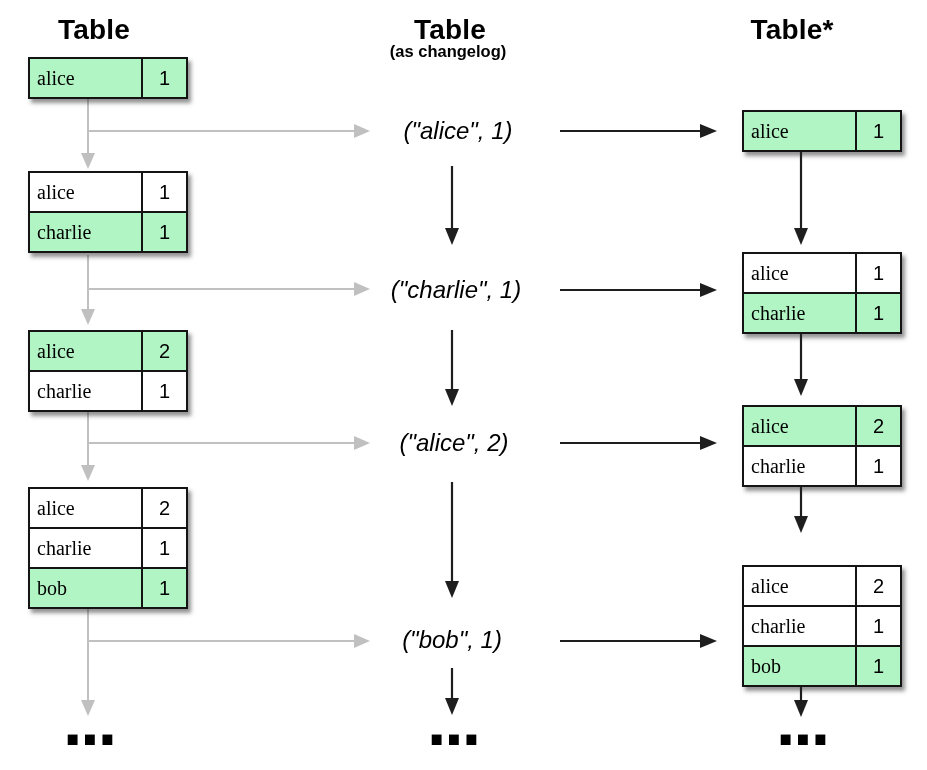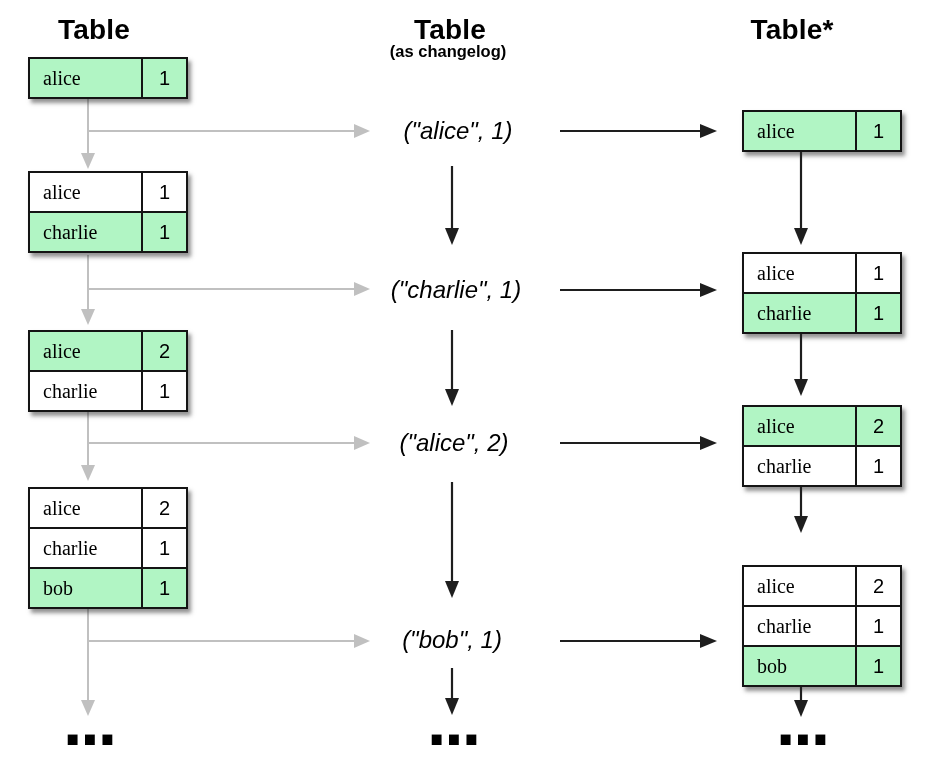--- a/index.html
+++ b/index.html
@@ -28,21 +28,21 @@
     position:absolute;width:160px;box-sizing:border-box;
     border:2px solid var(--table-border,#141414);
     background:#fff;z-index:2;
     box-shadow:3px 4px 4px rgba(40,40,40,.5);
   }
   .trow{display:flex;height:38px;background:#fff;}
   .trow + .trow{border-top:2px solid var(--table-border,#141414);text-align:center;}
   .trow.hl{background:var(--highlight-green,#b1f5c4);}
   .k{
     width:113px;box-sizing:border-box;border-right:2px solid var(--table-border,#141414);
-    display:flex;align-items:center;padding-left:13px;
+    display:flex;align-items:center;padding-left:7px;
     font-family:"Liberation Serif",serif;font-size:20px;
   }
   .v{
     flex:1;display:flex;align-items:center;justify-content:center;
     font-family:"Liberation Sans",sans-serif;font-size:20px;
   }
 
   .event{
     position:absolute;transform:translateX(-50%);
     font-style:italic;font-size:24px;line-height:30px;

